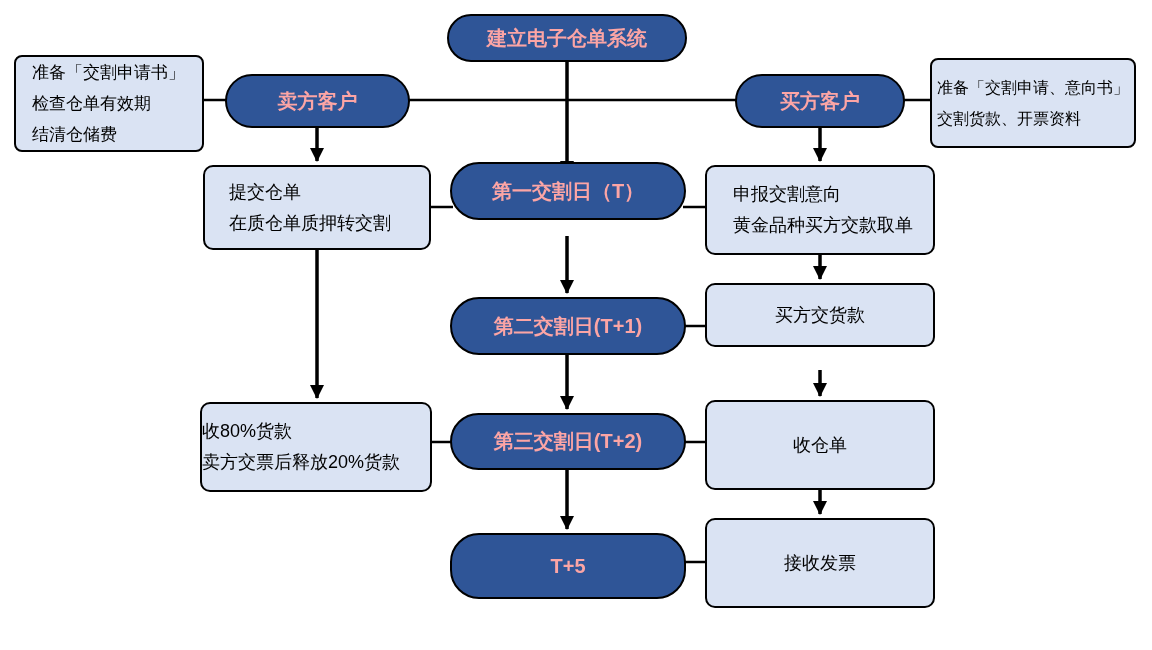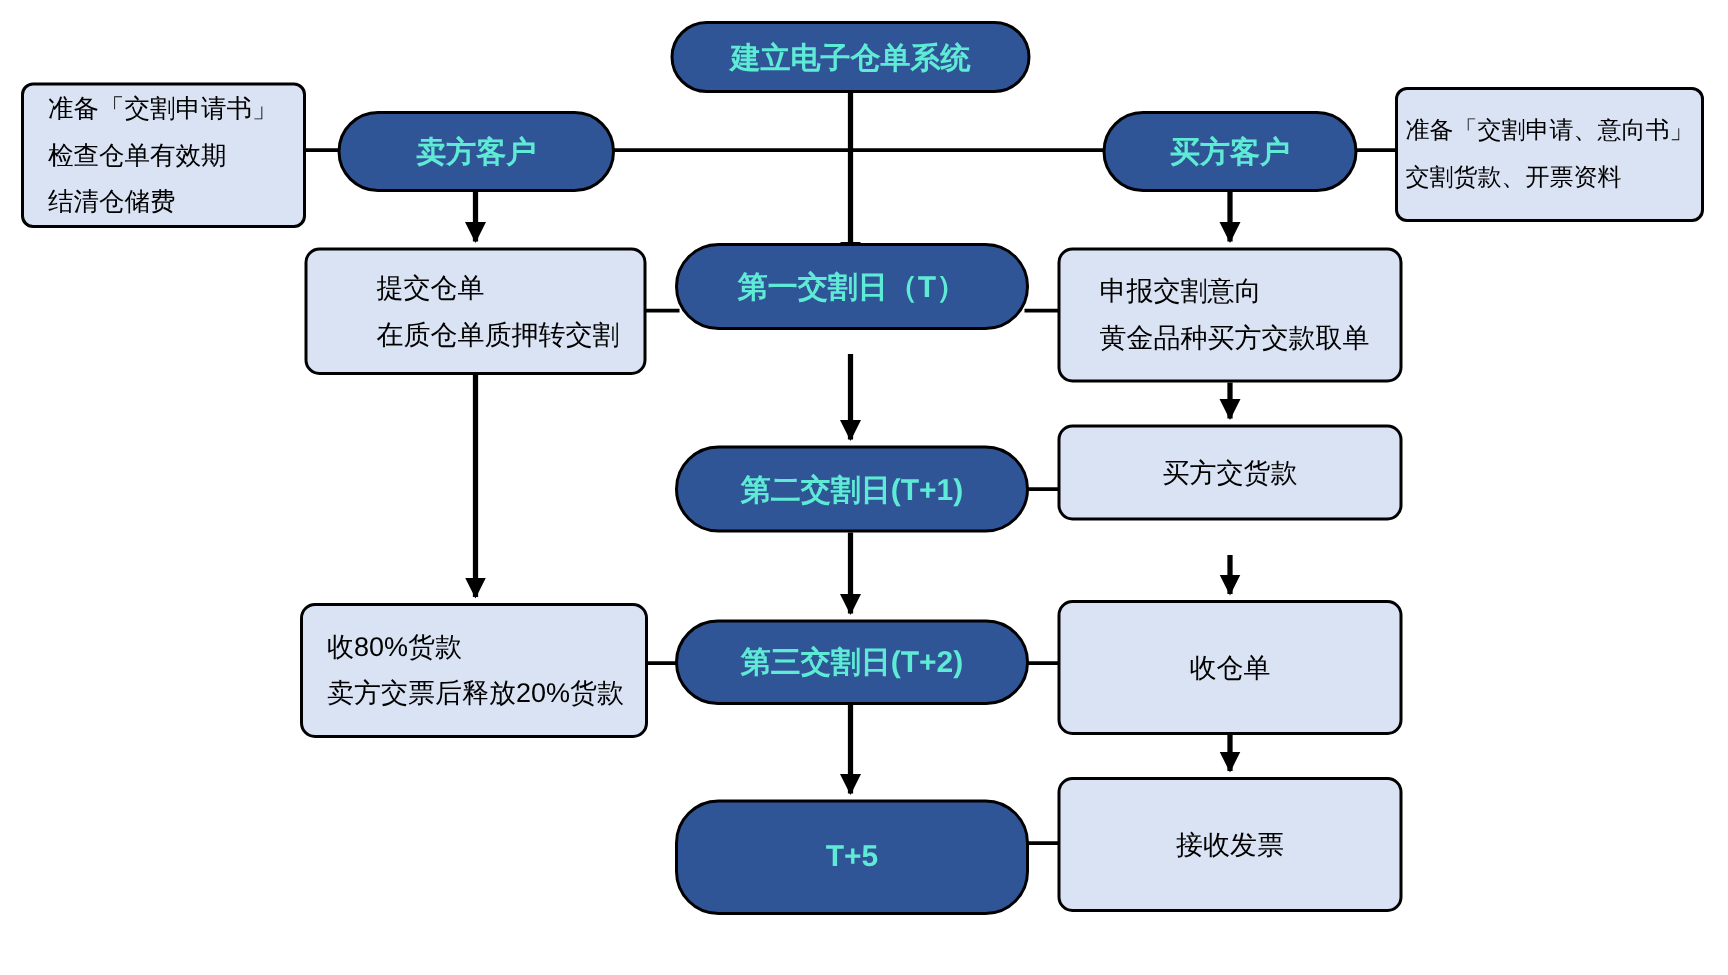--- a/index.html
+++ b/index.html
@@ -24,49 +24,49 @@
   .node {
     position: absolute;
     box-sizing: border-box;
     display: flex;
     flex-direction: column;
     justify-content: center;
     border: 2px solid #000000;
   }
   .pill {
     background: #2F5597;
-    color: #5eead4;
+    color: #fca5a5;
     font-weight: bold;
     font-size: 20px;
     text-align: center;
     align-items: center;
   }
   .box {
     background: #DAE3F3;
     color: #000000;
     font-size: 18px;
     border-radius: 10px;
   }
   .box.centered { text-align: center; align-items: center; }
   .box .line { line-height: 31px; white-space: nowrap; }
   
   .n-root            { left: 447px; top: 14px;  width: 240px; height: 48px; border-radius: 24px; }
   .n-seller          { left: 225px; top: 74px;  width: 185px; height: 54px; border-radius: 27px; }
   .n-buyer           { left: 735px; top: 74px;  width: 170px; height: 54px; border-radius: 27px; }
   .n-seller-prep     { left: 14px;  top: 55px;  width: 190px; height: 97px; padding-left: 16px; font-size: 17px; border-radius: 8px; }
   .n-buyer-prep      { left: 930px; top: 58px;  width: 206px; height: 90px; padding-left: 5px; font-size: 16px; border-radius: 8px; }
-  .n-submit-receipt  { left: 203px; top: 165px; width: 228px; height: 85px; padding-left: 46px; }
+  .n-submit-receipt  { left: 203px; top: 165px; width: 228px; height: 85px; padding-left: 24px; }
   .n-day1            { left: 450px; top: 162px; width: 236px; height: 58px; border-radius: 29px; }
   .n-declare-intent  { left: 705px; top: 165px; width: 230px; height: 90px; padding-left: 26px; }
   .n-day2            { left: 450px; top: 297px; width: 236px; height: 58px; border-radius: 29px; }
   .n-buyer-pay       { left: 705px; top: 283px; width: 230px; height: 64px; }
-  .n-receive-80      { left: 200px; top: 402px; width: 232px; height: 90px; padding-left: 16px; }
+  .n-receive-80      { left: 200px; top: 402px; width: 232px; height: 90px; padding-left: 0; }
   .n-day3            { left: 450px; top: 413px; width: 236px; height: 57px; border-radius: 29px; }
   .n-receive-receipt { left: 705px; top: 400px; width: 230px; height: 90px; }
-  .n-day5            { left: 450px; top: 533px; width: 236px; height: 77px; border-radius: 29px; }
+  .n-day5            { left: 450px; top: 533px; width: 236px; height: 66px; border-radius: 29px; }
   .n-receive-invoice { left: 705px; top: 518px; width: 230px; height: 90px; }
 </style>
 </head>
 <body>
 
 <div class="canvas">
 
   <svg class="connectors" viewBox="0 0 1152 650" xmlns="http://www.w3.org/2000/svg">
     <defs>
       <marker id="arrow" markerUnits="userSpaceOnUse" markerWidth="16" markerHeight="16" refX="13" refY="7" orient="auto">

